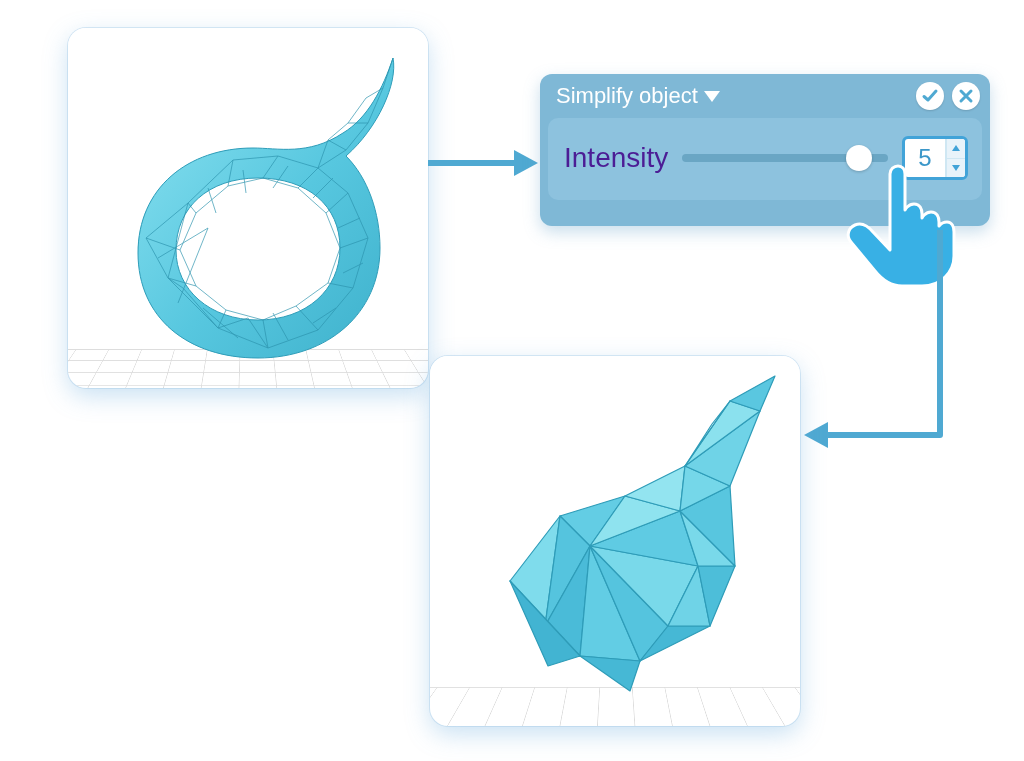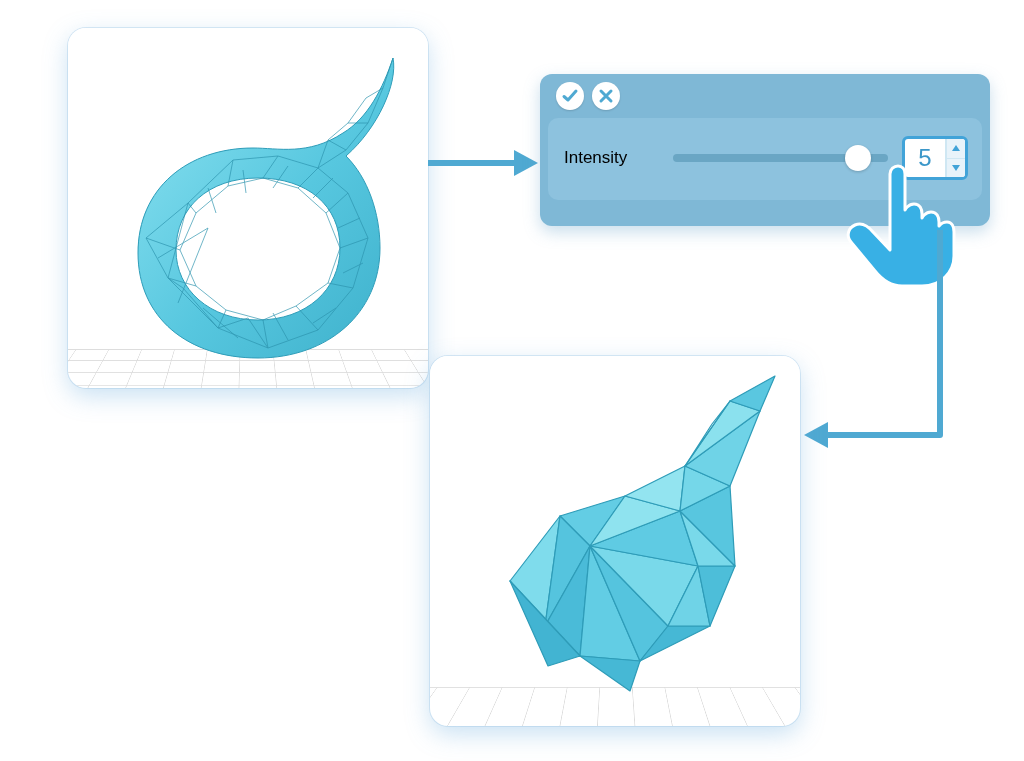--- a/index.html
+++ b/index.html
@@ -96,22 +96,22 @@
   .panel-body {
     background: #8dc2de;
     margin: 4px 8px 8px 8px;
     border-radius: 10px;
     padding: 18px 14px 20px 16px;
     display: flex;
     align-items: center;
     gap: 14px;
   }
   .intensity-label {
-    font-size: 17px;
-    color: #000000;
+    font-size: 28px;
+    color: #4c1d95;
     min-width: 95px;
   }
 
   .slider-wrap {
     position: relative;
     flex: 1;
     height: 22px;
     display:flex; align-items:center;
   }
   .slider-track {
@@ -290,20 +290,24 @@
     </svg>
   </div>
 
   <svg class="arrow-svg arrow-1" viewBox="0 0 110 50">
     <line x1="0" y1="25" x2="86" y2="25" stroke="#4fa9d2" stroke-width="6"></line>
     <polygon points="86,12 110,25 86,38" fill="#4fa9d2"></polygon>
   </svg>
 
   <div class="panel">
     <div class="panel-header">
+      <div class="panel-title">
+        <span>Simplify object</span>
+        <span class="tri"></span>
+      </div>
       <div class="panel-actions">
         <div class="round-btn">
           <svg width="18" height="18" viewBox="0 0 18 18">
             <path d="M3 9.5 L7 13 L15 4" fill="none" stroke="#4fa9d2" stroke-width="3" stroke-linecap="round" stroke-linejoin="round"></path>
           </svg>
         </div>
         <div class="round-btn">
           <svg width="16" height="16" viewBox="0 0 16 16">
             <path d="M3 3 L13 13 M13 3 L3 13" stroke="#4fa9d2" stroke-width="3" stroke-linecap="round"></path>
           </svg>

